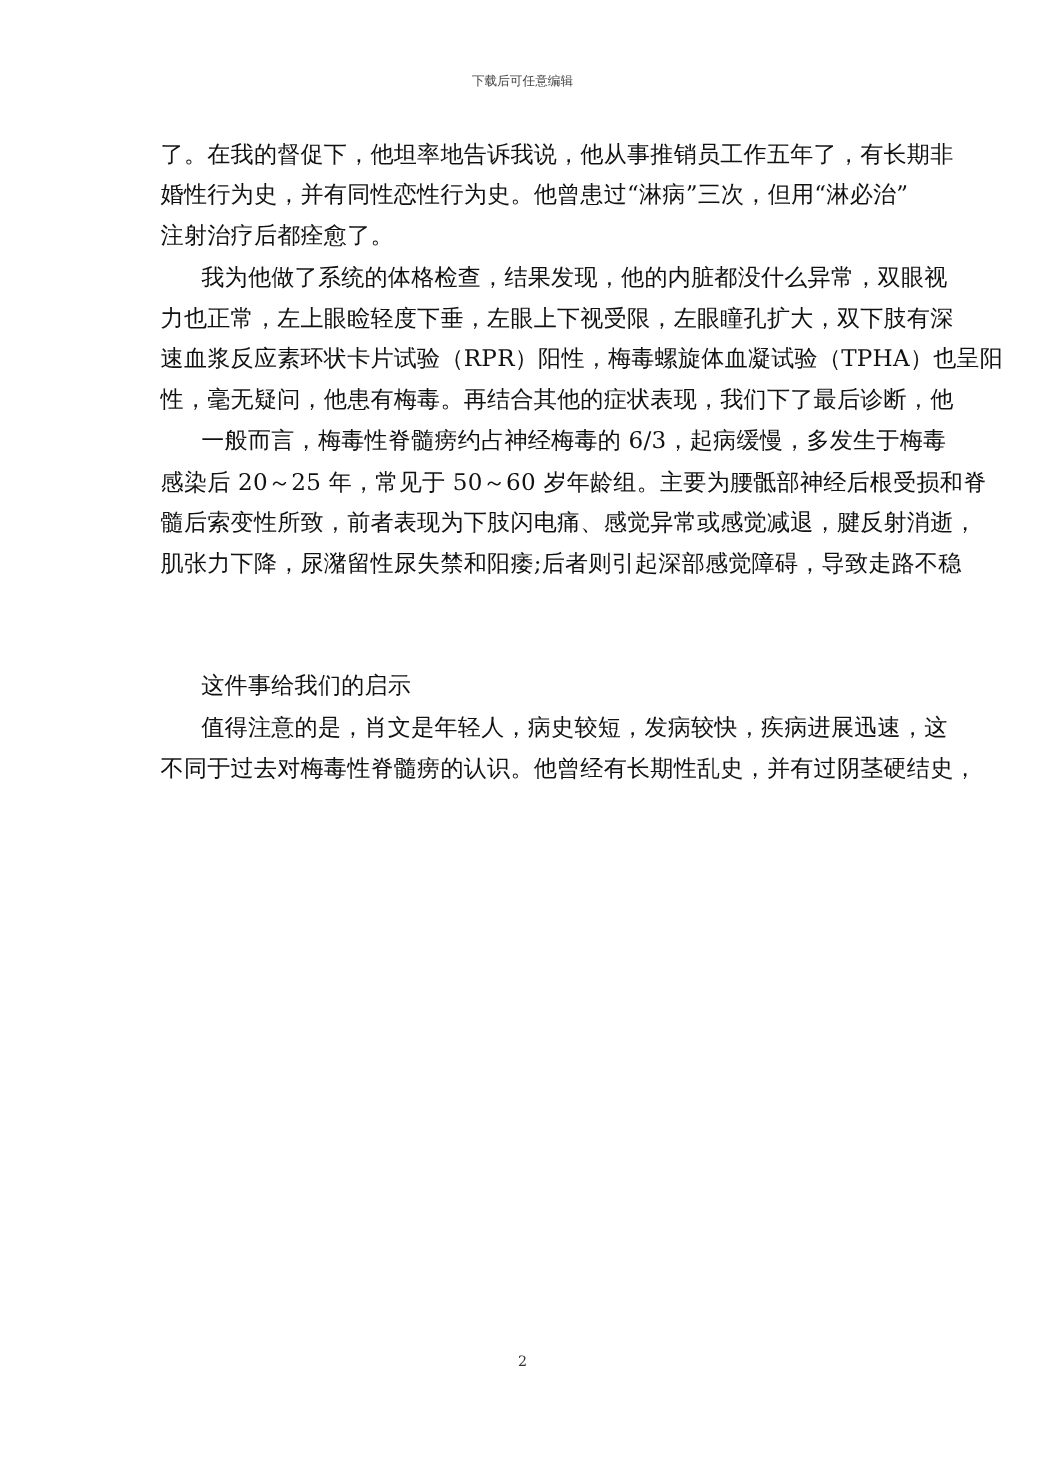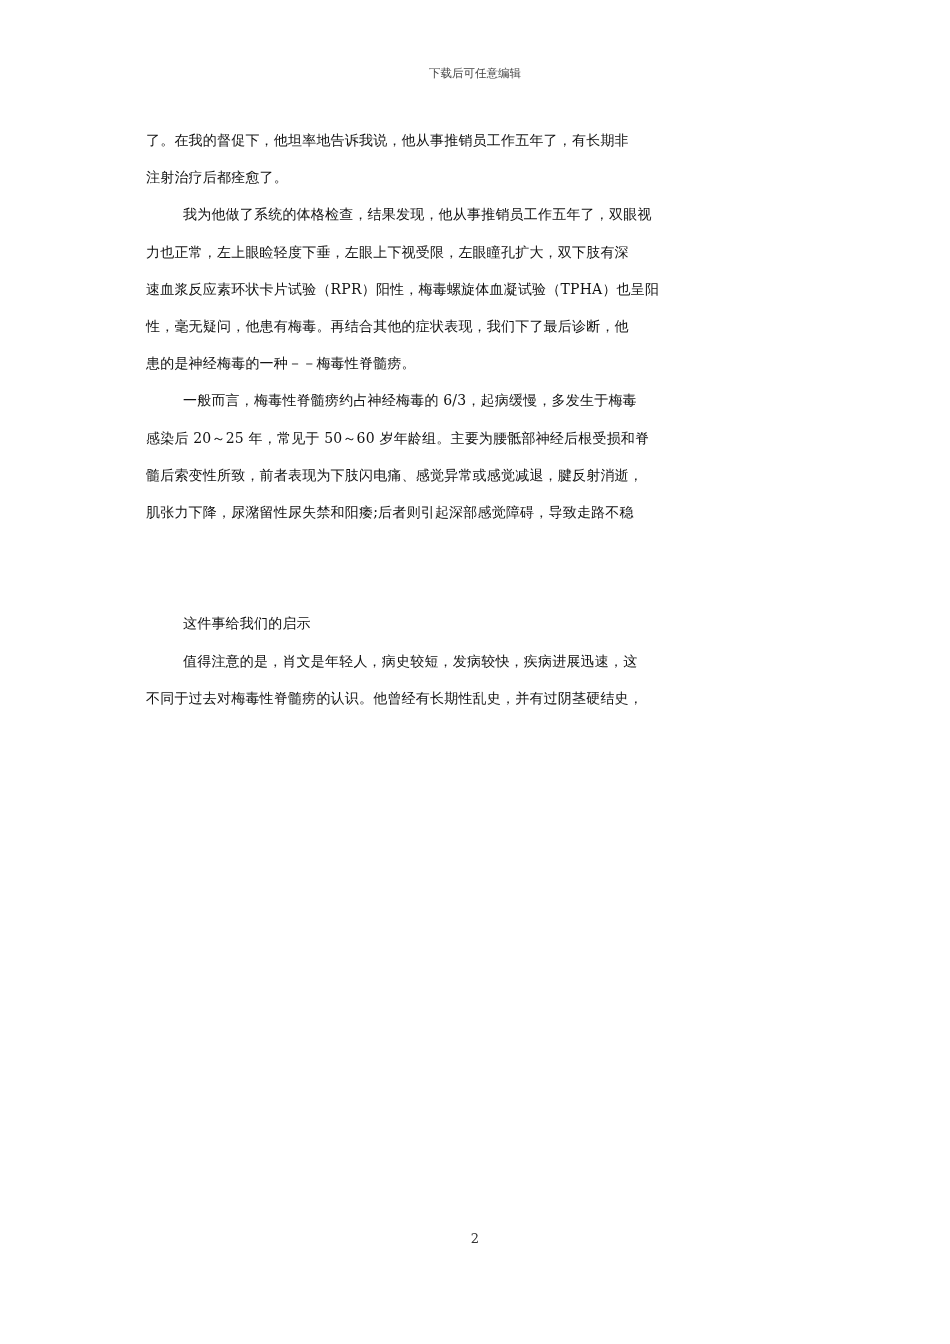--- a/index.html
+++ b/index.html
@@ -1,45 +1,45 @@
 <!DOCTYPE html>
 <html><head>
 <meta charset="utf-8">
 <style>
   html, body { margin: 0; padding: 0; background: #ffffff; }
   body { width: 950px; height: 1344px; position: relative; overflow: hidden;
          font-family: "DejaVu Serif", "Liberation Serif", serif; color: #111; }
   .header { position: absolute; top: 66px; left: 0; width: 950px; text-align: center;
             font-size: 11.5px; color: #444; font-family: Liberation Sans, sans-serif; }
   .page { position: absolute; left: 146px; top: 122px; width: 668px; }
-  .line { height: 37.2px; line-height: 37.2px; font-size: 14px; white-space: nowrap;
+  .line { height: 37.2px; line-height: 37.2px; font-size: 21px; white-space: nowrap;
           letter-spacing: 0.2px; }
   .indent { padding-left: 37px; }
   .gap { height: 37.2px; }
   .footer { position: absolute; top: 1231px; left: 0; width: 950px; text-align: center;
             font-size: 13px; color: #333; }
 </style>
 </head>
 <body>
 
 <div class="header">下载后可任意编辑</div>
 
 <div class="page">
 
   <div>
     <div class="line">了。在我的督促下，他坦率地告诉我说，他从事推销员工作五年了，有长期非</div>
+    <div class="line">婚性行为史，并有同性恋性行为史。他曾患过“淋病”三次，但用“淋必治”</div>
     <div class="line">注射治疗后都痊愈了。</div>
   </div>
 
   <div>
-    <div class="line indent">我为他做了系统的体格检查，结果发现，他从事推销员工作五年了，双眼视</div>
+    <div class="line indent">我为他做了系统的体格检查，结果发现，他的内脏都没什么异常，双眼视</div>
     <div class="line">力也正常，左上眼睑轻度下垂，左眼上下视受限，左眼瞳孔扩大，双下肢有深</div>
     <div class="line">速血浆反应素环状卡片试验（RPR）阳性，梅毒螺旋体血凝试验（TPHA）也呈阳</div>
     <div class="line">性，毫无疑问，他患有梅毒。再结合其他的症状表现，我们下了最后诊断，他</div>
-    <div class="line">患的是神经梅毒的一种－－梅毒性脊髓痨。</div>
   </div>
 
 
   <div>
     <div class="line indent">一般而言，梅毒性脊髓痨约占神经梅毒的 6/3，起病缓慢，多发生于梅毒</div>
     <div class="line">感染后 20～25 年，常见于 50～60 岁年龄组。主要为腰骶部神经后根受损和脊</div>
     <div class="line">髓后索变性所致，前者表现为下肢闪电痛、感觉异常或感觉减退，腱反射消逝，</div>
     <div class="line">肌张力下降，尿潴留性尿失禁和阳痿;后者则引起深部感觉障碍，导致走路不稳</div>
   </div>
   <div class="gap"></div>

